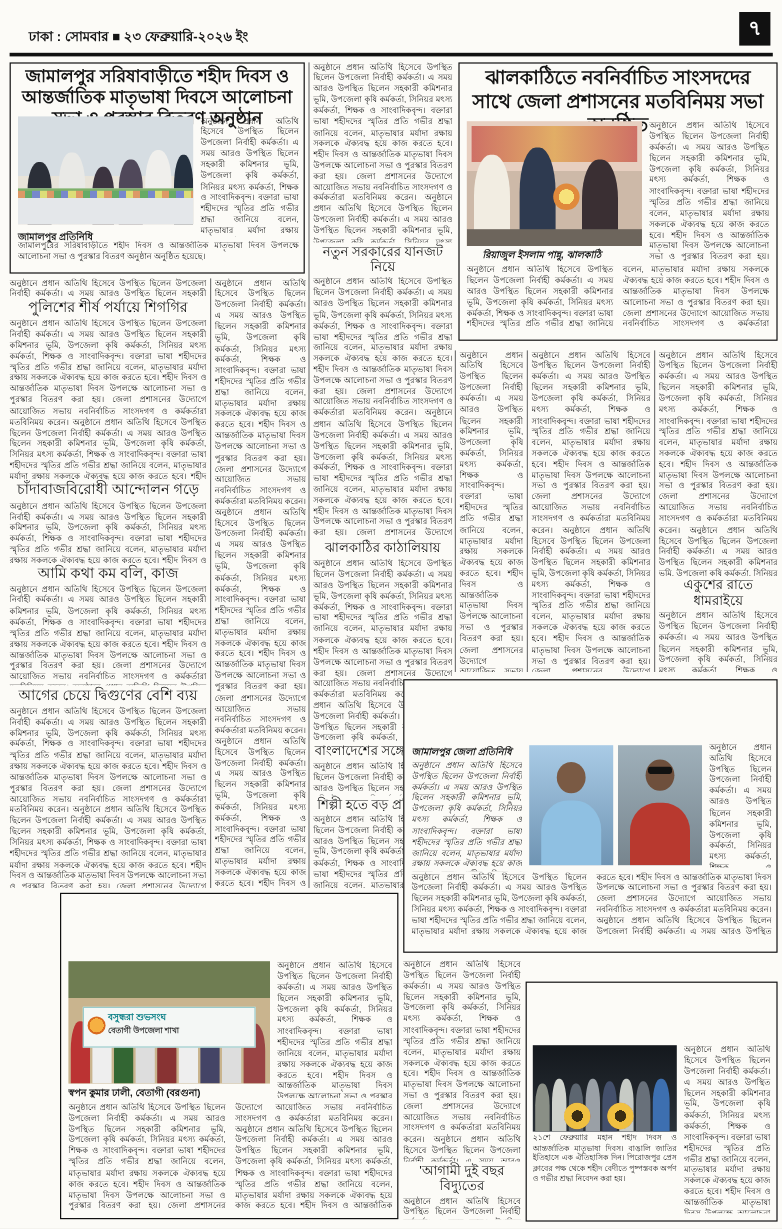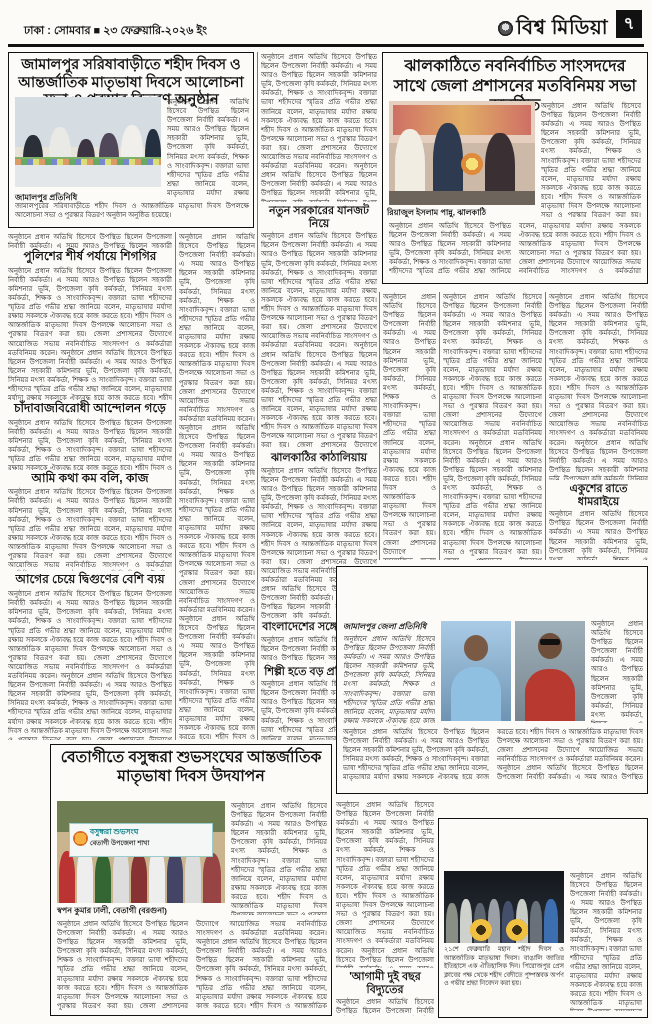--- a/index.html
+++ b/index.html
@@ -14,36 +14,35 @@
          box-shadow:inset 0 0 0 1.5px #222;}
   .pagenum{position:absolute;right:10px;top:10px;width:26px;height:28px;background:#111;color:#fff;
            font-size:17px;font-weight:bold;text-align:center;line-height:28px;}
   .rule-thick{position:absolute;left:8px;right:8px;top:44px;height:3px;background:#111;}
   
   .box{position:absolute;border:1px solid #111;background:#fcfbf7;box-sizing:border-box;}
   .bhead{font-weight:bold;text-align:center;line-height:1.22;padding:3px 4px 2px;}
   
   .dense{font-size:6.8px;line-height:1.34;text-align:justify;color:#222;overflow:hidden;
          word-break:break-word;}
-  .subhead{font-weight:bold;text-align:center;font-size:12px;line-height:1.15;margin:2px 0;}
+  .subhead{font-weight:normal;text-align:center;font-size:12px;line-height:1.15;margin:2px 0;}
   .byline{font-weight:bold;font-size:8px;margin:1px 0;}
   .caption{font-weight:bold;font-size:8px;line-height:1.2;}
   .col{position:absolute;box-sizing:border-box;}
   .vr{position:absolute;width:1px;background:#777;}
   .ph{position:relative;overflow:hidden;background:#b8b2a6;}
   .fig{position:absolute;bottom:0;border-radius:45% 45% 0 0;}
   .twocol{column-count:2;column-gap:8px;}
 </style>
 </head>
 <body>
 
 <div id="page">
 
   <div class="hdr-date">ঢাকা : সোমবার ■ ২৩ ফেব্রুয়ারি-২০২৬ ইং</div>
-  <div class="brand"><span class="globe"></span><span>বিশ্ব মিডিয়া</span></div>
   <div class="pagenum">৭</div>
   <div class="rule-thick"></div>
 
   <div class="box" style="left:8px;top:52px;width:246px;height:176px;">
     <div class="bhead" style="font-size:14.5px;">জামালপুর সরিষাবাড়ীতে শহীদ দিবস ও আন্তর্জাতিক মাতৃভাষা দিবসে আলোচনা সভা ও পুরস্কার বিতরণ অনুষ্ঠান</div>
     <div class="ph" style="position:absolute;left:6px;top:44px;width:146px;height:90px;background:linear-gradient(#d6dde2 0 55%,#e8e3d8 55% 100%);">
       <div class="fig" style="left:8px;width:20px;height:52px;background:#2b2f38;"></div>
       <div class="fig" style="left:34px;width:22px;height:60px;background:#e9e9e6;"></div>
       <div class="fig" style="left:62px;width:18px;height:48px;background:#3c3440;"></div>
       <div class="fig" style="left:84px;width:20px;height:54px;background:#50485a;"></div>
@@ -89,21 +88,21 @@
   <div class="box" style="left:382px;top:52px;width:266px;height:232px;">
     <div class="bhead" style="font-size:16px;">ঝালকাঠিতে নবনির্বাচিত সাংসদদের সাথে জেলা প্রশাসনের মতবিনিময় সভা অনুষ্ঠিত</div>
     <div class="ph" style="position:absolute;left:6px;top:48px;width:146px;height:104px;background:linear-gradient(#e7cfc0 0 40%,#cdb9a8 40% 100%);">
       <div style="position:absolute;left:4px;top:4px;width:138px;height:30px;background:linear-gradient(90deg,#c8584f,#e0a54f,#c8584f);opacity:.8;"></div>
       <div class="fig" style="left:6px;width:30px;height:76px;background:#f2ede2;"></div>
       <div class="fig" style="left:44px;width:30px;height:82px;background:#2e3a50;"></div>
       <div class="fig" style="left:96px;width:30px;height:72px;background:#3a2f33;"></div>
       <div style="position:absolute;left:72px;top:52px;width:22px;height:22px;border-radius:50%;background:radial-gradient(#f7e27a 0 40%,#e08a3c 41% 100%);"></div>
       <div style="position:absolute;left:0;bottom:0;width:100%;height:14px;background:#6d655c;"></div>
     </div>
-    <div class="caption" style="position:absolute;left:4px;top:155px;">রিয়াজুল ইসলাম পান্নু, ঝালকাঠি</div>
+    <div class="caption" style="position:absolute;left:19px;top:155px;font-style:italic;">রিয়াজুল ইসলাম পান্নু, ঝালকাঠি</div>
     <div class="dense" style="position:absolute;left:158px;top:48px;width:100px;height:116px;">অনুষ্ঠানে প্রধান অতিথি হিসেবে উপস্থিত ছিলেন উপজেলা নির্বাহী কর্মকর্তা। এ সময় আরও উপস্থিত ছিলেন সহকারী কমিশনার ভূমি, উপজেলা কৃষি কর্মকর্তা, সিনিয়র মৎস্য কর্মকর্তা, শিক্ষক ও সাংবাদিকবৃন্দ। বক্তারা ভাষা শহীদদের স্মৃতির প্রতি গভীর শ্রদ্ধা জানিয়ে বলেন, মাতৃভাষার মর্যাদা রক্ষায় সকলকে ঐক্যবদ্ধ হয়ে কাজ করতে হবে। শহীদ দিবস ও আন্তর্জাতিক মাতৃভাষা দিবস উপলক্ষে আলোচনা সভা ও পুরস্কার বিতরণ করা হয়। জেলা প্রশাসনের উদ্যোগে আয়োজিত সভায় নবনির্বাচিত সাংসদগণ ও কর্মকর্তারা মতবিনিময় করেন।  অনুষ্ঠানে প্রধান অতিথি হিসেবে উপস্থিত ছিলেন উপজেলা নির্বাহী কর্মকর্তা। এ সময় আরও উপস্থিত ছিলেন সহকারী কমিশনার ভূমি, উপজেলা কৃষি কর্মকর্তা, সিনিয়র মৎস্য কর্মকর্তা, শিক্ষক ও সাংবাদিকবৃন্দ। বক্তারা ভাষা শহীদদের স্মৃতির প্রতি গভীর শ্রদ্ধা জানিয়ে বলেন, মাতৃভাষার মর্যাদা রক্ষায় সকলকে ঐক্যবদ্ধ হয়ে কাজ করতে হবে। শহীদ দিবস ও আন্তর্জাতিক মাতৃভাষা দিবস উপলক্ষে আলোচনা সভা ও পুরস্কার বিতরণ করা হয়। জেলা প্রশাসনের উদ্যোগে আয়োজিত সভায় নবনির্বাচিত সাংসদগণ ও কর্মকর্তারা মতবিনিময় করেন।  অনুষ্ঠানে প্রধান অতিথি হিসেবে উপস্থিত ছিলেন উপজেলা নির্বাহী কর্মকর্তা। এ সময় আরও উপস্থিত ছিলেন সহকারী কমিশনার ভূমি, উপজেলা কৃষি কর্মকর্তা, সিনিয়র মৎস্য কর্মকর্তা, শিক্ষক ও সাংবাদিকবৃন্দ। বক্তারা ভাষা শহীদদের স্মৃতির প্রতি গভীর শ্রদ্ধা জানিয়ে বলেন, মাতৃভাষার মর্যাদা রক্ষায় সকলকে ঐক্যবদ্ধ হয়ে কাজ করতে হবে। শহীদ দিবস ও আন্তর্জাতিক মাতৃভাষা দিবস উপলক্ষে আলোচনা সভা ও পুরস্কার বিতরণ করা হয়। জেলা প্রশাসনের উদ্যোগে আয়োজিত সভায় নবনির্বাচিত সাংসদগণ ও কর্মকর্তারা মতবিনিময় করেন।  </div>
     <div class="dense twocol" style="position:absolute;left:6px;top:168px;width:252px;height:58px;">অনুষ্ঠানে প্রধান অতিথি হিসেবে উপস্থিত ছিলেন উপজেলা নির্বাহী কর্মকর্তা। এ সময় আরও উপস্থিত ছিলেন সহকারী কমিশনার ভূমি, উপজেলা কৃষি কর্মকর্তা, সিনিয়র মৎস্য কর্মকর্তা, শিক্ষক ও সাংবাদিকবৃন্দ। বক্তারা ভাষা শহীদদের স্মৃতির প্রতি গভীর শ্রদ্ধা জানিয়ে বলেন, মাতৃভাষার মর্যাদা রক্ষায় সকলকে ঐক্যবদ্ধ হয়ে কাজ করতে হবে। শহীদ দিবস ও আন্তর্জাতিক মাতৃভাষা দিবস উপলক্ষে আলোচনা সভা ও পুরস্কার বিতরণ করা হয়। জেলা প্রশাসনের উদ্যোগে আয়োজিত সভায় নবনির্বাচিত সাংসদগণ ও কর্মকর্তারা মতবিনিময় করেন।  অনুষ্ঠানে প্রধান অতিথি হিসেবে উপস্থিত ছিলেন উপজেলা নির্বাহী কর্মকর্তা। এ সময় আরও উপস্থিত ছিলেন সহকারী কমিশনার ভূমি, উপজেলা কৃষি কর্মকর্তা, সিনিয়র মৎস্য কর্মকর্তা, শিক্ষক ও সাংবাদিকবৃন্দ। বক্তারা ভাষা শহীদদের স্মৃতির প্রতি গভীর শ্রদ্ধা জানিয়ে বলেন, মাতৃভাষার মর্যাদা রক্ষায় সকলকে ঐক্যবদ্ধ হয়ে কাজ করতে হবে। শহীদ দিবস ও আন্তর্জাতিক মাতৃভাষা দিবস উপলক্ষে আলোচনা সভা ও পুরস্কার বিতরণ করা হয়। জেলা প্রশাসনের উদ্যোগে আয়োজিত সভায় নবনির্বাচিত সাংসদগণ ও কর্মকর্তারা মতবিনিময় করেন।  অনুষ্ঠানে প্রধান অতিথি হিসেবে উপস্থিত ছিলেন উপজেলা নির্বাহী কর্মকর্তা। এ সময় আরও উপস্থিত ছিলেন সহকারী কমিশনার ভূমি, উপজেলা কৃষি কর্মকর্তা, সিনিয়র মৎস্য কর্মকর্তা, শিক্ষক ও সাংবাদিকবৃন্দ। বক্তারা ভাষা শহীদদের স্মৃতির প্রতি গভীর শ্রদ্ধা জানিয়ে বলেন, মাতৃভাষার মর্যাদা রক্ষায় সকলকে ঐক্যবদ্ধ হয়ে কাজ করতে হবে। শহীদ দিবস ও আন্তর্জাতিক মাতৃভাষা দিবস উপলক্ষে আলোচনা সভা ও পুরস্কার বিতরণ করা হয়। জেলা প্রশাসনের উদ্যোগে আয়োজিত সভায় নবনির্বাচিত সাংসদগণ ও কর্মকর্তারা মতবিনিময় করেন।  </div>
   </div>
 
   <div class="col dense" style="left:383px;top:292px;width:53px;height:268px;">অনুষ্ঠানে প্রধান অতিথি হিসেবে উপস্থিত ছিলেন উপজেলা নির্বাহী কর্মকর্তা। এ সময় আরও উপস্থিত ছিলেন সহকারী কমিশনার ভূমি, উপজেলা কৃষি কর্মকর্তা, সিনিয়র মৎস্য কর্মকর্তা, শিক্ষক ও সাংবাদিকবৃন্দ। বক্তারা ভাষা শহীদদের স্মৃতির প্রতি গভীর শ্রদ্ধা জানিয়ে বলেন, মাতৃভাষার মর্যাদা রক্ষায় সকলকে ঐক্যবদ্ধ হয়ে কাজ করতে হবে। শহীদ দিবস ও আন্তর্জাতিক মাতৃভাষা দিবস উপলক্ষে আলোচনা সভা ও পুরস্কার বিতরণ করা হয়। জেলা প্রশাসনের উদ্যোগে আয়োজিত সভায় নবনির্বাচিত সাংসদগণ ও কর্মকর্তারা মতবিনিময় করেন।  অনুষ্ঠানে প্রধান অতিথি হিসেবে উপস্থিত ছিলেন উপজেলা নির্বাহী কর্মকর্তা। এ সময় আরও উপস্থিত ছিলেন সহকারী কমিশনার ভূমি, উপজেলা কৃষি কর্মকর্তা, সিনিয়র মৎস্য কর্মকর্তা, শিক্ষক ও সাংবাদিকবৃন্দ। বক্তারা ভাষা শহীদদের স্মৃতির প্রতি গভীর শ্রদ্ধা জানিয়ে বলেন, মাতৃভাষার মর্যাদা রক্ষায় সকলকে ঐক্যবদ্ধ হয়ে কাজ করতে হবে। শহীদ দিবস ও আন্তর্জাতিক মাতৃভাষা দিবস উপলক্ষে আলোচনা সভা ও পুরস্কার বিতরণ করা হয়। জেলা প্রশাসনের উদ্যোগে আয়োজিত সভায় নবনির্বাচিত সাংসদগণ ও কর্মকর্তারা মতবিনিময় করেন।  অনুষ্ঠানে প্রধান অতিথি হিসেবে উপস্থিত ছিলেন উপজেলা নির্বাহী কর্মকর্তা। এ সময় আরও উপস্থিত ছিলেন সহকারী কমিশনার ভূমি, উপজেলা কৃষি কর্মকর্তা, সিনিয়র মৎস্য কর্মকর্তা, শিক্ষক ও সাংবাদিকবৃন্দ। বক্তারা ভাষা শহীদদের স্মৃতির প্রতি গভীর শ্রদ্ধা জানিয়ে বলেন, মাতৃভাষার মর্যাদা রক্ষায় সকলকে ঐক্যবদ্ধ হয়ে কাজ করতে হবে। শহীদ দিবস ও আন্তর্জাতিক মাতৃভাষা দিবস উপলক্ষে আলোচনা সভা ও পুরস্কার বিতরণ করা হয়। জেলা প্রশাসনের উদ্যোগে আয়োজিত সভায় নবনির্বাচিত সাংসদগণ ও কর্মকর্তারা মতবিনিময় করেন।  অনুষ্ঠানে প্রধান অতিথি হিসেবে উপস্থিত ছিলেন উপজেলা নির্বাহী কর্মকর্তা। এ সময় আরও উপস্থিত ছিলেন সহকারী কমিশনার ভূমি, উপজেলা কৃষি কর্মকর্তা, সিনিয়র মৎস্য কর্মকর্তা, শিক্ষক ও সাংবাদিকবৃন্দ। বক্তারা ভাষা শহীদদের স্মৃতির প্রতি গভীর শ্রদ্ধা জানিয়ে বলেন, মাতৃভাষার মর্যাদা রক্ষায় সকলকে ঐক্যবদ্ধ হয়ে কাজ করতে হবে। শহীদ দিবস ও আন্তর্জাতিক মাতৃভাষা দিবস উপলক্ষে আলোচনা সভা ও পুরস্কার বিতরণ করা হয়। জেলা প্রশাসনের উদ্যোগে আয়োজিত সভায় নবনির্বাচিত সাংসদগণ ও কর্মকর্তারা মতবিনিময় করেন।  </div>
   <div class="vr" style="left:439px;top:292px;height:268px;"></div>
   <div class="col dense" style="left:443px;top:292px;width:99px;height:268px;">অনুষ্ঠানে প্রধান অতিথি হিসেবে উপস্থিত ছিলেন উপজেলা নির্বাহী কর্মকর্তা। এ সময় আরও উপস্থিত ছিলেন সহকারী কমিশনার ভূমি, উপজেলা কৃষি কর্মকর্তা, সিনিয়র মৎস্য কর্মকর্তা, শিক্ষক ও সাংবাদিকবৃন্দ। বক্তারা ভাষা শহীদদের স্মৃতির প্রতি গভীর শ্রদ্ধা জানিয়ে বলেন, মাতৃভাষার মর্যাদা রক্ষায় সকলকে ঐক্যবদ্ধ হয়ে কাজ করতে হবে। শহীদ দিবস ও আন্তর্জাতিক মাতৃভাষা দিবস উপলক্ষে আলোচনা সভা ও পুরস্কার বিতরণ করা হয়। জেলা প্রশাসনের উদ্যোগে আয়োজিত সভায় নবনির্বাচিত সাংসদগণ ও কর্মকর্তারা মতবিনিময় করেন।  অনুষ্ঠানে প্রধান অতিথি হিসেবে উপস্থিত ছিলেন উপজেলা নির্বাহী কর্মকর্তা। এ সময় আরও উপস্থিত ছিলেন সহকারী কমিশনার ভূমি, উপজেলা কৃষি কর্মকর্তা, সিনিয়র মৎস্য কর্মকর্তা, শিক্ষক ও সাংবাদিকবৃন্দ। বক্তারা ভাষা শহীদদের স্মৃতির প্রতি গভীর শ্রদ্ধা জানিয়ে বলেন, মাতৃভাষার মর্যাদা রক্ষায় সকলকে ঐক্যবদ্ধ হয়ে কাজ করতে হবে। শহীদ দিবস ও আন্তর্জাতিক মাতৃভাষা দিবস উপলক্ষে আলোচনা সভা ও পুরস্কার বিতরণ করা হয়। জেলা প্রশাসনের উদ্যোগে আয়োজিত সভায় নবনির্বাচিত সাংসদগণ ও কর্মকর্তারা মতবিনিময় করেন।  অনুষ্ঠানে প্রধান অতিথি হিসেবে উপস্থিত ছিলেন উপজেলা নির্বাহী কর্মকর্তা। এ সময় আরও উপস্থিত ছিলেন সহকারী কমিশনার ভূমি, উপজেলা কৃষি কর্মকর্তা, সিনিয়র মৎস্য কর্মকর্তা, শিক্ষক ও সাংবাদিকবৃন্দ। বক্তারা ভাষা শহীদদের স্মৃতির প্রতি গভীর শ্রদ্ধা জানিয়ে বলেন, মাতৃভাষার মর্যাদা রক্ষায় সকলকে ঐক্যবদ্ধ হয়ে কাজ করতে হবে। শহীদ দিবস ও আন্তর্জাতিক মাতৃভাষা দিবস উপলক্ষে আলোচনা সভা ও পুরস্কার বিতরণ করা হয়। জেলা প্রশাসনের উদ্যোগে আয়োজিত সভায় নবনির্বাচিত সাংসদগণ ও কর্মকর্তারা মতবিনিময় করেন।  অনুষ্ঠানে প্রধান অতিথি হিসেবে উপস্থিত ছিলেন উপজেলা নির্বাহী কর্মকর্তা। এ সময় আরও উপস্থিত ছিলেন সহকারী কমিশনার ভূমি, উপজেলা কৃষি কর্মকর্তা, সিনিয়র মৎস্য কর্মকর্তা, শিক্ষক ও সাংবাদিকবৃন্দ। বক্তারা ভাষা শহীদদের স্মৃতির প্রতি গভীর শ্রদ্ধা জানিয়ে বলেন, মাতৃভাষার মর্যাদা রক্ষায় সকলকে ঐক্যবদ্ধ হয়ে কাজ করতে হবে। শহীদ দিবস ও আন্তর্জাতিক মাতৃভাষা দিবস উপলক্ষে আলোচনা সভা ও পুরস্কার বিতরণ করা হয়। জেলা প্রশাসনের উদ্যোগে আয়োজিত সভায় নবনির্বাচিত সাংসদগণ ও কর্মকর্তারা মতবিনিময় করেন।  অনুষ্ঠানে প্রধান অতিথি হিসেবে উপস্থিত ছিলেন উপজেলা নির্বাহী কর্মকর্তা। এ সময় আরও উপস্থিত ছিলেন সহকারী কমিশনার ভূমি, উপজেলা কৃষি কর্মকর্তা, সিনিয়র মৎস্য কর্মকর্তা, শিক্ষক ও সাংবাদিকবৃন্দ। বক্তারা ভাষা শহীদদের স্মৃতির প্রতি গভীর শ্রদ্ধা জানিয়ে বলেন, মাতৃভাষার মর্যাদা রক্ষায় সকলকে ঐক্যবদ্ধ হয়ে কাজ করতে হবে। শহীদ দিবস ও আন্তর্জাতিক মাতৃভাষা দিবস উপলক্ষে আলোচনা সভা ও পুরস্কার বিতরণ করা হয়। জেলা প্রশাসনের উদ্যোগে আয়োজিত সভায় নবনির্বাচিত সাংসদগণ ও কর্মকর্তারা মতবিনিময় করেন।  </div>
   <div class="vr" style="left:545px;top:292px;height:268px;"></div>
   <div class="col" style="left:549px;top:292px;width:99px;height:268px;display:flex;flex-direction:column;">
     <div class="dense" style="height:188px;">অনুষ্ঠানে প্রধান অতিথি হিসেবে উপস্থিত ছিলেন উপজেলা নির্বাহী কর্মকর্তা। এ সময় আরও উপস্থিত ছিলেন সহকারী কমিশনার ভূমি, উপজেলা কৃষি কর্মকর্তা, সিনিয়র মৎস্য কর্মকর্তা, শিক্ষক ও সাংবাদিকবৃন্দ। বক্তারা ভাষা শহীদদের স্মৃতির প্রতি গভীর শ্রদ্ধা জানিয়ে বলেন, মাতৃভাষার মর্যাদা রক্ষায় সকলকে ঐক্যবদ্ধ হয়ে কাজ করতে হবে। শহীদ দিবস ও আন্তর্জাতিক মাতৃভাষা দিবস উপলক্ষে আলোচনা সভা ও পুরস্কার বিতরণ করা হয়। জেলা প্রশাসনের উদ্যোগে আয়োজিত সভায় নবনির্বাচিত সাংসদগণ ও কর্মকর্তারা মতবিনিময় করেন।  অনুষ্ঠানে প্রধান অতিথি হিসেবে উপস্থিত ছিলেন উপজেলা নির্বাহী কর্মকর্তা। এ সময় আরও উপস্থিত ছিলেন সহকারী কমিশনার ভূমি, উপজেলা কৃষি কর্মকর্তা, সিনিয়র মৎস্য কর্মকর্তা, শিক্ষক ও সাংবাদিকবৃন্দ। বক্তারা ভাষা শহীদদের স্মৃতির প্রতি গভীর শ্রদ্ধা জানিয়ে বলেন, মাতৃভাষার মর্যাদা রক্ষায় সকলকে ঐক্যবদ্ধ হয়ে কাজ করতে হবে। শহীদ দিবস ও আন্তর্জাতিক মাতৃভাষা দিবস উপলক্ষে আলোচনা সভা ও পুরস্কার বিতরণ করা হয়। জেলা প্রশাসনের উদ্যোগে আয়োজিত সভায় নবনির্বাচিত সাংসদগণ ও কর্মকর্তারা মতবিনিময় করেন।  অনুষ্ঠানে প্রধান অতিথি হিসেবে উপস্থিত ছিলেন উপজেলা নির্বাহী কর্মকর্তা। এ সময় আরও উপস্থিত ছিলেন সহকারী কমিশনার ভূমি, উপজেলা কৃষি কর্মকর্তা, সিনিয়র মৎস্য কর্মকর্তা, শিক্ষক ও সাংবাদিকবৃন্দ। বক্তারা ভাষা শহীদদের স্মৃতির প্রতি গভীর শ্রদ্ধা জানিয়ে বলেন, মাতৃভাষার মর্যাদা রক্ষায় সকলকে ঐক্যবদ্ধ হয়ে কাজ করতে হবে। শহীদ দিবস ও আন্তর্জাতিক মাতৃভাষা দিবস উপলক্ষে আলোচনা সভা ও পুরস্কার বিতরণ করা হয়। জেলা প্রশাসনের উদ্যোগে আয়োজিত সভায় নবনির্বাচিত সাংসদগণ ও কর্মকর্তারা মতবিনিময় করেন।  অনুষ্ঠানে প্রধান অতিথি হিসেবে উপস্থিত ছিলেন উপজেলা নির্বাহী কর্মকর্তা। এ সময় আরও উপস্থিত ছিলেন সহকারী কমিশনার ভূমি, উপজেলা কৃষি কর্মকর্তা, সিনিয়র মৎস্য কর্মকর্তা, শিক্ষক ও সাংবাদিকবৃন্দ। বক্তারা ভাষা শহীদদের স্মৃতির প্রতি গভীর শ্রদ্ধা জানিয়ে বলেন, মাতৃভাষার মর্যাদা রক্ষায় সকলকে ঐক্যবদ্ধ হয়ে কাজ করতে হবে। শহীদ দিবস ও আন্তর্জাতিক মাতৃভাষা দিবস উপলক্ষে আলোচনা সভা ও পুরস্কার বিতরণ করা হয়। জেলা প্রশাসনের উদ্যোগে আয়োজিত সভায় নবনির্বাচিত সাংসদগণ ও কর্মকর্তারা মতবিনিময় করেন।  </div>
@@ -129,32 +128,31 @@
     <div class="dense twocol" style="position:absolute;left:6px;top:160px;width:300px;height:62px;">অনুষ্ঠানে প্রধান অতিথি হিসেবে উপস্থিত ছিলেন উপজেলা নির্বাহী কর্মকর্তা। এ সময় আরও উপস্থিত ছিলেন সহকারী কমিশনার ভূমি, উপজেলা কৃষি কর্মকর্তা, সিনিয়র মৎস্য কর্মকর্তা, শিক্ষক ও সাংবাদিকবৃন্দ। বক্তারা ভাষা শহীদদের স্মৃতির প্রতি গভীর শ্রদ্ধা জানিয়ে বলেন, মাতৃভাষার মর্যাদা রক্ষায় সকলকে ঐক্যবদ্ধ হয়ে কাজ করতে হবে। শহীদ দিবস ও আন্তর্জাতিক মাতৃভাষা দিবস উপলক্ষে আলোচনা সভা ও পুরস্কার বিতরণ করা হয়। জেলা প্রশাসনের উদ্যোগে আয়োজিত সভায় নবনির্বাচিত সাংসদগণ ও কর্মকর্তারা মতবিনিময় করেন।  অনুষ্ঠানে প্রধান অতিথি হিসেবে উপস্থিত ছিলেন উপজেলা নির্বাহী কর্মকর্তা। এ সময় আরও উপস্থিত ছিলেন সহকারী কমিশনার ভূমি, উপজেলা কৃষি কর্মকর্তা, সিনিয়র মৎস্য কর্মকর্তা, শিক্ষক ও সাংবাদিকবৃন্দ। বক্তারা ভাষা শহীদদের স্মৃতির প্রতি গভীর শ্রদ্ধা জানিয়ে বলেন, মাতৃভাষার মর্যাদা রক্ষায় সকলকে ঐক্যবদ্ধ হয়ে কাজ করতে হবে। শহীদ দিবস ও আন্তর্জাতিক মাতৃভাষা দিবস উপলক্ষে আলোচনা সভা ও পুরস্কার বিতরণ করা হয়। জেলা প্রশাসনের উদ্যোগে আয়োজিত সভায় নবনির্বাচিত সাংসদগণ ও কর্মকর্তারা মতবিনিময় করেন।  অনুষ্ঠানে প্রধান অতিথি হিসেবে উপস্থিত ছিলেন উপজেলা নির্বাহী কর্মকর্তা। এ সময় আরও উপস্থিত ছিলেন সহকারী কমিশনার ভূমি, উপজেলা কৃষি কর্মকর্তা, সিনিয়র মৎস্য কর্মকর্তা, শিক্ষক ও সাংবাদিকবৃন্দ। বক্তারা ভাষা শহীদদের স্মৃতির প্রতি গভীর শ্রদ্ধা জানিয়ে বলেন, মাতৃভাষার মর্যাদা রক্ষায় সকলকে ঐক্যবদ্ধ হয়ে কাজ করতে হবে। শহীদ দিবস ও আন্তর্জাতিক মাতৃভাষা দিবস উপলক্ষে আলোচনা সভা ও পুরস্কার বিতরণ করা হয়। জেলা প্রশাসনের উদ্যোগে আয়োজিত সভায় নবনির্বাচিত সাংসদগণ ও কর্মকর্তারা মতবিনিময় করেন।  অনুষ্ঠানে প্রধান অতিথি হিসেবে উপস্থিত ছিলেন উপজেলা নির্বাহী কর্মকর্তা। এ সময় আরও উপস্থিত ছিলেন সহকারী কমিশনার ভূমি, উপজেলা কৃষি কর্মকর্তা, সিনিয়র মৎস্য কর্মকর্তা, শিক্ষক ও সাংবাদিকবৃন্দ। বক্তারা ভাষা শহীদদের স্মৃতির প্রতি গভীর শ্রদ্ধা জানিয়ে বলেন, মাতৃভাষার মর্যাদা রক্ষায় সকলকে ঐক্যবদ্ধ হয়ে কাজ করতে হবে। শহীদ দিবস ও আন্তর্জাতিক মাতৃভাষা দিবস উপলক্ষে আলোচনা সভা ও পুরস্কার বিতরণ করা হয়। জেলা প্রশাসনের উদ্যোগে আয়োজিত সভায় নবনির্বাচিত সাংসদগণ ও কর্মকর্তারা মতবিনিময় করেন।  </div>
   </div>
 
   <div class="col" style="left:336px;top:800px;width:98px;height:216px;display:flex;flex-direction:column;">
     <div class="dense" style="height:168px;">অনুষ্ঠানে প্রধান অতিথি হিসেবে উপস্থিত ছিলেন উপজেলা নির্বাহী কর্মকর্তা। এ সময় আরও উপস্থিত ছিলেন সহকারী কমিশনার ভূমি, উপজেলা কৃষি কর্মকর্তা, সিনিয়র মৎস্য কর্মকর্তা, শিক্ষক ও সাংবাদিকবৃন্দ। বক্তারা ভাষা শহীদদের স্মৃতির প্রতি গভীর শ্রদ্ধা জানিয়ে বলেন, মাতৃভাষার মর্যাদা রক্ষায় সকলকে ঐক্যবদ্ধ হয়ে কাজ করতে হবে। শহীদ দিবস ও আন্তর্জাতিক মাতৃভাষা দিবস উপলক্ষে আলোচনা সভা ও পুরস্কার বিতরণ করা হয়। জেলা প্রশাসনের উদ্যোগে আয়োজিত সভায় নবনির্বাচিত সাংসদগণ ও কর্মকর্তারা মতবিনিময় করেন।  অনুষ্ঠানে প্রধান অতিথি হিসেবে উপস্থিত ছিলেন উপজেলা নির্বাহী কর্মকর্তা। এ সময় আরও উপস্থিত ছিলেন সহকারী কমিশনার ভূমি, উপজেলা কৃষি কর্মকর্তা, সিনিয়র মৎস্য কর্মকর্তা, শিক্ষক ও সাংবাদিকবৃন্দ। বক্তারা ভাষা শহীদদের স্মৃতির প্রতি গভীর শ্রদ্ধা জানিয়ে বলেন, মাতৃভাষার মর্যাদা রক্ষায় সকলকে ঐক্যবদ্ধ হয়ে কাজ করতে হবে। শহীদ দিবস ও আন্তর্জাতিক মাতৃভাষা দিবস উপলক্ষে আলোচনা সভা ও পুরস্কার বিতরণ করা হয়। জেলা প্রশাসনের উদ্যোগে আয়োজিত সভায় নবনির্বাচিত সাংসদগণ ও কর্মকর্তারা মতবিনিময় করেন।  অনুষ্ঠানে প্রধান অতিথি হিসেবে উপস্থিত ছিলেন উপজেলা নির্বাহী কর্মকর্তা। এ সময় আরও উপস্থিত ছিলেন সহকারী কমিশনার ভূমি, উপজেলা কৃষি কর্মকর্তা, সিনিয়র মৎস্য কর্মকর্তা, শিক্ষক ও সাংবাদিকবৃন্দ। বক্তারা ভাষা শহীদদের স্মৃতির প্রতি গভীর শ্রদ্ধা জানিয়ে বলেন, মাতৃভাষার মর্যাদা রক্ষায় সকলকে ঐক্যবদ্ধ হয়ে কাজ করতে হবে। শহীদ দিবস ও আন্তর্জাতিক মাতৃভাষা দিবস উপলক্ষে আলোচনা সভা ও পুরস্কার বিতরণ করা হয়। জেলা প্রশাসনের উদ্যোগে আয়োজিত সভায় নবনির্বাচিত সাংসদগণ ও কর্মকর্তারা মতবিনিময় করেন।  অনুষ্ঠানে প্রধান অতিথি হিসেবে উপস্থিত ছিলেন উপজেলা নির্বাহী কর্মকর্তা। এ সময় আরও উপস্থিত ছিলেন সহকারী কমিশনার ভূমি, উপজেলা কৃষি কর্মকর্তা, সিনিয়র মৎস্য কর্মকর্তা, শিক্ষক ও সাংবাদিকবৃন্দ। বক্তারা ভাষা শহীদদের স্মৃতির প্রতি গভীর শ্রদ্ধা জানিয়ে বলেন, মাতৃভাষার মর্যাদা রক্ষায় সকলকে ঐক্যবদ্ধ হয়ে কাজ করতে হবে। শহীদ দিবস ও আন্তর্জাতিক মাতৃভাষা দিবস উপলক্ষে আলোচনা সভা ও পুরস্কার বিতরণ করা হয়। জেলা প্রশাসনের উদ্যোগে আয়োজিত সভায় নবনির্বাচিত সাংসদগণ ও কর্মকর্তারা মতবিনিময় করেন।  </div>
     <div class="subhead" style="font-size:11px;">'আগামী দুই বছর বিদ্যুতের</div>
     <div class="dense" style="flex:1;">অনুষ্ঠানে প্রধান অতিথি হিসেবে উপস্থিত ছিলেন উপজেলা নির্বাহী কর্মকর্তা। এ সময় আরও উপস্থিত ছিলেন সহকারী কমিশনার ভূমি, উপজেলা কৃষি কর্মকর্তা, সিনিয়র মৎস্য কর্মকর্তা, শিক্ষক ও সাংবাদিকবৃন্দ। বক্তারা ভাষা শহীদদের স্মৃতির প্রতি গভীর শ্রদ্ধা জানিয়ে বলেন, মাতৃভাষার মর্যাদা রক্ষায় সকলকে ঐক্যবদ্ধ হয়ে কাজ করতে হবে। শহীদ দিবস ও আন্তর্জাতিক মাতৃভাষা দিবস উপলক্ষে আলোচনা সভা ও পুরস্কার বিতরণ করা হয়। জেলা প্রশাসনের উদ্যোগে আয়োজিত সভায় নবনির্বাচিত সাংসদগণ ও কর্মকর্তারা মতবিনিময় করেন।  </div>
   </div>
 
   <div class="box" style="left:50px;top:744px;width:282px;height:272px;">
-    <div class="bhead" style="font-size:15.5px;">বেতাগীতে বসুন্ধরা শুভসংঘের আন্তর্জাতিক মাতৃভাষা দিবস উদযাপন</div>
     <div class="ph" style="position:absolute;left:6px;top:56px;width:168px;height:102px;background:linear-gradient(#6f7d52 0 30%,#c9b48e 30% 100%);">
       <div class="fig" style="left:2px;width:16px;height:52px;background:#b33;"></div>
       <div class="fig" style="left:20px;width:16px;height:56px;background:#eee;"></div>
       <div class="fig" style="left:38px;width:16px;height:50px;background:#363;"></div>
       <div class="fig" style="left:56px;width:16px;height:56px;background:#ddd;"></div>
       <div class="fig" style="left:74px;width:16px;height:50px;background:#833;"></div>
       <div class="fig" style="left:92px;width:16px;height:56px;background:#eee;"></div>
       <div class="fig" style="left:110px;width:16px;height:52px;background:#446;"></div>
       <div class="fig" style="left:128px;width:16px;height:56px;background:#ddd;"></div>
       <div class="fig" style="left:146px;width:18px;height:50px;background:#944;"></div>
-      <div style="position:absolute;left:12px;top:22px;width:144px;height:34px;background:#f4f7f5;border:1px solid #9cc;padding:2px 3px 0 20px;box-sizing:border-box;">
+      <div style="position:absolute;left:12px;top:38px;width:144px;height:34px;background:#f4f7f5;border:1px solid #9cc;padding:2px 3px 0 20px;box-sizing:border-box;">
         <div style="position:absolute;left:3px;top:7px;width:15px;height:15px;border-radius:50%;background:radial-gradient(#f6b042 0 55%,#d86a1f 56% 100%);"></div>
         <div style="font-size:7.5px;font-weight:bold;color:#0a7f86;">বসুন্ধরা শুভসংঘ</div>
         <div style="font-size:6.5px;font-weight:bold;color:#333;">বেতাগী উপজেলা শাখা</div>
       </div>
     </div>
     <div class="caption" style="position:absolute;left:6px;top:161px;">স্বপন কুমার ঢালী, বেতাগী (বরগুনা)</div>
     <div class="dense" style="position:absolute;left:180px;top:56px;width:96px;height:114px;">অনুষ্ঠানে প্রধান অতিথি হিসেবে উপস্থিত ছিলেন উপজেলা নির্বাহী কর্মকর্তা। এ সময় আরও উপস্থিত ছিলেন সহকারী কমিশনার ভূমি, উপজেলা কৃষি কর্মকর্তা, সিনিয়র মৎস্য কর্মকর্তা, শিক্ষক ও সাংবাদিকবৃন্দ। বক্তারা ভাষা শহীদদের স্মৃতির প্রতি গভীর শ্রদ্ধা জানিয়ে বলেন, মাতৃভাষার মর্যাদা রক্ষায় সকলকে ঐক্যবদ্ধ হয়ে কাজ করতে হবে। শহীদ দিবস ও আন্তর্জাতিক মাতৃভাষা দিবস উপলক্ষে আলোচনা সভা ও পুরস্কার বিতরণ করা হয়। জেলা প্রশাসনের উদ্যোগে আয়োজিত সভায় নবনির্বাচিত সাংসদগণ ও কর্মকর্তারা মতবিনিময় করেন।  অনুষ্ঠানে প্রধান অতিথি হিসেবে উপস্থিত ছিলেন উপজেলা নির্বাহী কর্মকর্তা। এ সময় আরও উপস্থিত ছিলেন সহকারী কমিশনার ভূমি, উপজেলা কৃষি কর্মকর্তা, সিনিয়র মৎস্য কর্মকর্তা, শিক্ষক ও সাংবাদিকবৃন্দ। বক্তারা ভাষা শহীদদের স্মৃতির প্রতি গভীর শ্রদ্ধা জানিয়ে বলেন, মাতৃভাষার মর্যাদা রক্ষায় সকলকে ঐক্যবদ্ধ হয়ে কাজ করতে হবে। শহীদ দিবস ও আন্তর্জাতিক মাতৃভাষা দিবস উপলক্ষে আলোচনা সভা ও পুরস্কার বিতরণ করা হয়। জেলা প্রশাসনের উদ্যোগে আয়োজিত সভায় নবনির্বাচিত সাংসদগণ ও কর্মকর্তারা মতবিনিময় করেন।  অনুষ্ঠানে প্রধান অতিথি হিসেবে উপস্থিত ছিলেন উপজেলা নির্বাহী কর্মকর্তা। এ সময় আরও উপস্থিত ছিলেন সহকারী কমিশনার ভূমি, উপজেলা কৃষি কর্মকর্তা, সিনিয়র মৎস্য কর্মকর্তা, শিক্ষক ও সাংবাদিকবৃন্দ। বক্তারা ভাষা শহীদদের স্মৃতির প্রতি গভীর শ্রদ্ধা জানিয়ে বলেন, মাতৃভাষার মর্যাদা রক্ষায় সকলকে ঐক্যবদ্ধ হয়ে কাজ করতে হবে। শহীদ দিবস ও আন্তর্জাতিক মাতৃভাষা দিবস উপলক্ষে আলোচনা সভা ও পুরস্কার বিতরণ করা হয়। জেলা প্রশাসনের উদ্যোগে আয়োজিত সভায় নবনির্বাচিত সাংসদগণ ও কর্মকর্তারা মতবিনিময় করেন।  </div>
     <div class="dense twocol" style="position:absolute;left:6px;top:174px;width:270px;height:92px;">অনুষ্ঠানে প্রধান অতিথি হিসেবে উপস্থিত ছিলেন উপজেলা নির্বাহী কর্মকর্তা। এ সময় আরও উপস্থিত ছিলেন সহকারী কমিশনার ভূমি, উপজেলা কৃষি কর্মকর্তা, সিনিয়র মৎস্য কর্মকর্তা, শিক্ষক ও সাংবাদিকবৃন্দ। বক্তারা ভাষা শহীদদের স্মৃতির প্রতি গভীর শ্রদ্ধা জানিয়ে বলেন, মাতৃভাষার মর্যাদা রক্ষায় সকলকে ঐক্যবদ্ধ হয়ে কাজ করতে হবে। শহীদ দিবস ও আন্তর্জাতিক মাতৃভাষা দিবস উপলক্ষে আলোচনা সভা ও পুরস্কার বিতরণ করা হয়। জেলা প্রশাসনের উদ্যোগে আয়োজিত সভায় নবনির্বাচিত সাংসদগণ ও কর্মকর্তারা মতবিনিময় করেন।  অনুষ্ঠানে প্রধান অতিথি হিসেবে উপস্থিত ছিলেন উপজেলা নির্বাহী কর্মকর্তা। এ সময় আরও উপস্থিত ছিলেন সহকারী কমিশনার ভূমি, উপজেলা কৃষি কর্মকর্তা, সিনিয়র মৎস্য কর্মকর্তা, শিক্ষক ও সাংবাদিকবৃন্দ। বক্তারা ভাষা শহীদদের স্মৃতির প্রতি গভীর শ্রদ্ধা জানিয়ে বলেন, মাতৃভাষার মর্যাদা রক্ষায় সকলকে ঐক্যবদ্ধ হয়ে কাজ করতে হবে। শহীদ দিবস ও আন্তর্জাতিক মাতৃভাষা দিবস উপলক্ষে আলোচনা সভা ও পুরস্কার বিতরণ করা হয়। জেলা প্রশাসনের উদ্যোগে আয়োজিত সভায় নবনির্বাচিত সাংসদগণ ও কর্মকর্তারা মতবিনিময় করেন।  অনুষ্ঠানে প্রধান অতিথি হিসেবে উপস্থিত ছিলেন উপজেলা নির্বাহী কর্মকর্তা। এ সময় আরও উপস্থিত ছিলেন সহকারী কমিশনার ভূমি, উপজেলা কৃষি কর্মকর্তা, সিনিয়র মৎস্য কর্মকর্তা, শিক্ষক ও সাংবাদিকবৃন্দ। বক্তারা ভাষা শহীদদের স্মৃতির প্রতি গভীর শ্রদ্ধা জানিয়ে বলেন, মাতৃভাষার মর্যাদা রক্ষায় সকলকে ঐক্যবদ্ধ হয়ে কাজ করতে হবে। শহীদ দিবস ও আন্তর্জাতিক মাতৃভাষা দিবস উপলক্ষে আলোচনা সভা ও পুরস্কার বিতরণ করা হয়। জেলা প্রশাসনের উদ্যোগে আয়োজিত সভায় নবনির্বাচিত সাংসদগণ ও কর্মকর্তারা মতবিনিময় করেন।  অনুষ্ঠানে প্রধান অতিথি হিসেবে উপস্থিত ছিলেন উপজেলা নির্বাহী কর্মকর্তা। এ সময় আরও উপস্থিত ছিলেন সহকারী কমিশনার ভূমি, উপজেলা কৃষি কর্মকর্তা, সিনিয়র মৎস্য কর্মকর্তা, শিক্ষক ও সাংবাদিকবৃন্দ। বক্তারা ভাষা শহীদদের স্মৃতির প্রতি গভীর শ্রদ্ধা জানিয়ে বলেন, মাতৃভাষার মর্যাদা রক্ষায় সকলকে ঐক্যবদ্ধ হয়ে কাজ করতে হবে। শহীদ দিবস ও আন্তর্জাতিক মাতৃভাষা দিবস উপলক্ষে আলোচনা সভা ও পুরস্কার বিতরণ করা হয়। জেলা প্রশাসনের উদ্যোগে আয়োজিত সভায় নবনির্বাচিত সাংসদগণ ও কর্মকর্তারা মতবিনিময় করেন।  অনুষ্ঠানে প্রধান অতিথি হিসেবে উপস্থিত ছিলেন উপজেলা নির্বাহী কর্মকর্তা। এ সময় আরও উপস্থিত ছিলেন সহকারী কমিশনার ভূমি, উপজেলা কৃষি কর্মকর্তা, সিনিয়র মৎস্য কর্মকর্তা, শিক্ষক ও সাংবাদিকবৃন্দ। বক্তারা ভাষা শহীদদের স্মৃতির প্রতি গভীর শ্রদ্ধা জানিয়ে বলেন, মাতৃভাষার মর্যাদা রক্ষায় সকলকে ঐক্যবদ্ধ হয়ে কাজ করতে হবে। শহীদ দিবস ও আন্তর্জাতিক মাতৃভাষা দিবস উপলক্ষে আলোচনা সভা ও পুরস্কার বিতরণ করা হয়। জেলা প্রশাসনের উদ্যোগে আয়োজিত সভায় নবনির্বাচিত সাংসদগণ ও কর্মকর্তারা মতবিনিময় করেন।  </div>
   </div>
 

